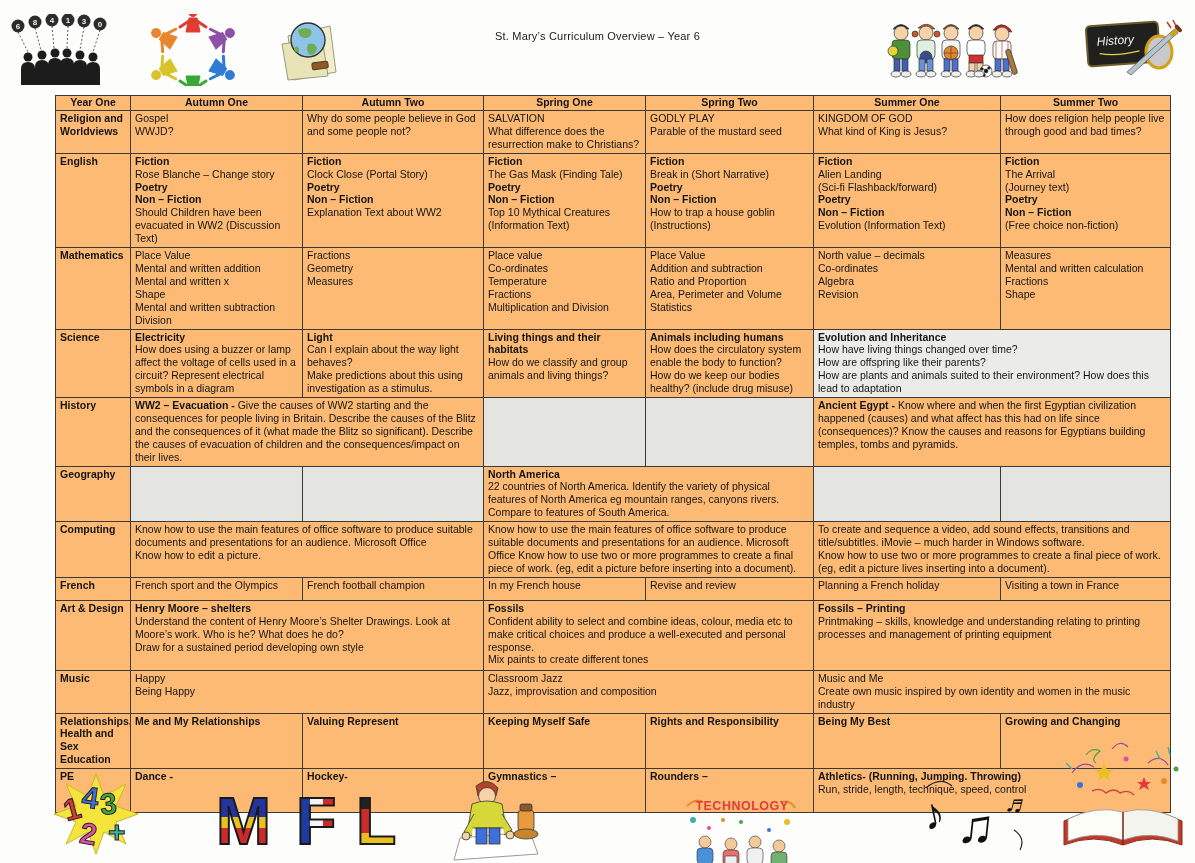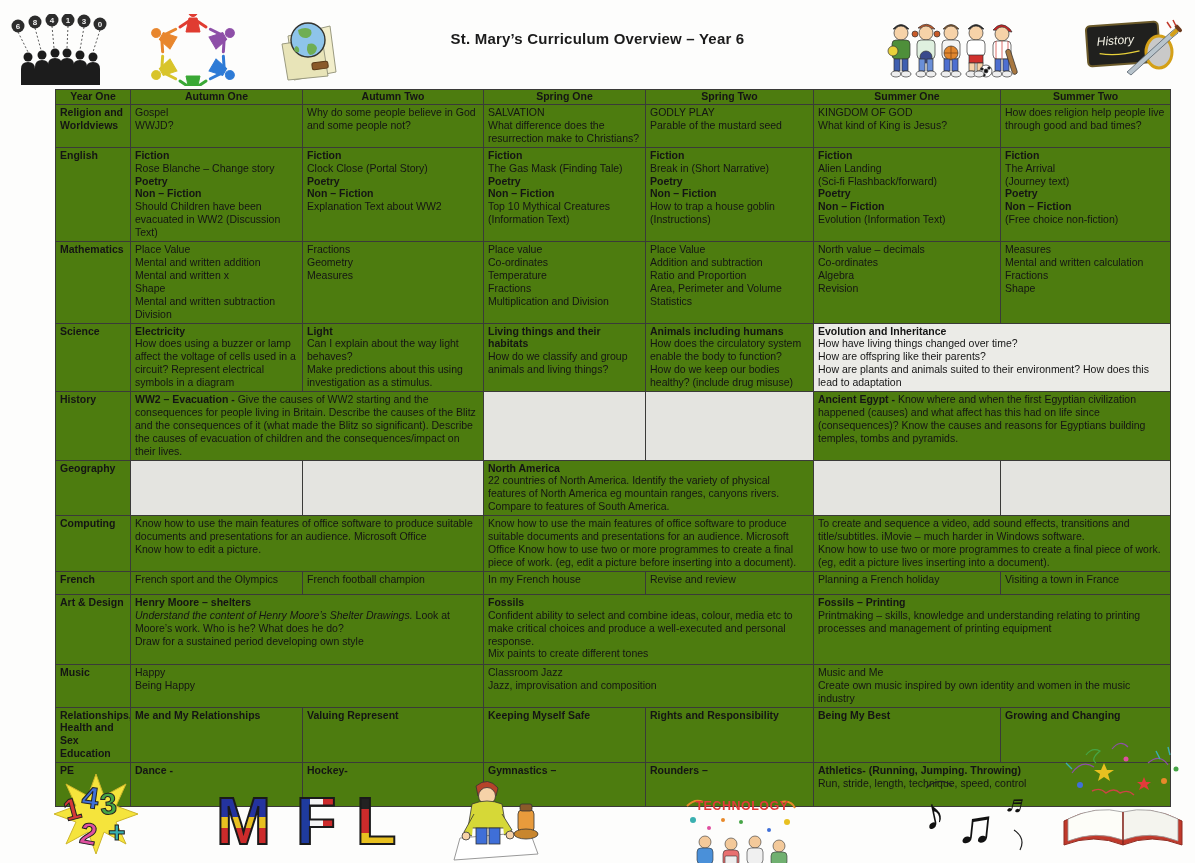--- a/index.html
+++ b/index.html
@@ -3,39 +3,39 @@
 <meta charset="utf-8">
 <style>
   html,body{margin:0;padding:0;}
   body{
     width:1195px;height:863px;position:relative;overflow:hidden;
     background:#fdfdfc;color:#141414;
     font-family:"Liberation Sans", sans-serif;
   }
   .page-title{
     position:absolute;top:30px;left:0;width:100%;text-align:center;
-    font-size:15px;font-weight:bold;letter-spacing:.2px;color:#1b1b1b;
+    font-size:11px;font-weight:normal;letter-spacing:.2px;color:#1b1b1b;
   }
   
   table.curr{
-    position:absolute;left:55px;top:89px;width:1115px;
+    position:absolute;left:55px;top:95px;width:1115px;
     border-collapse:collapse;table-layout:fixed;
-    font-size:10.5px;line-height:1.23;z-index:1;background:#4d7c0f;padding-left:13px;
+    font-size:10.5px;line-height:1.23;z-index:1;background:#fdba74;padding-left:13px;
   }
   table.curr th, table.curr td{
     border:1px solid #3a3a38;vertical-align:top;text-align:left;
     padding:1px 4px 2px 4px;overflow:hidden;
   }
   table.curr thead th{
     text-align:center;font-weight:bold;padding:0 2px;height:14px;font-size:10.5px;
   }
   th.rl{font-weight:bold;}
   .ln{margin:0;padding:0;}
   .b{font-weight:bold;}
-  .i{font-style:italic;}
+  .i{}
   td.shade{background:#e4e4e0;}
   td.lshade{background:#ebebe7;}
   tbody tr:nth-child(1){height:40px;margin-left:28px;}
   tbody tr:nth-child(2){height:92px;}
   tbody tr:nth-child(3){height:80px;}
   tbody tr:nth-child(4){height:68px;}
   tbody tr:nth-child(5){height:53px;}
   tbody tr:nth-child(6){height:53px;margin-top:19px;}
   tbody tr:nth-child(7){height:55px;}
   tbody tr:nth-child(8){height:23px;}

